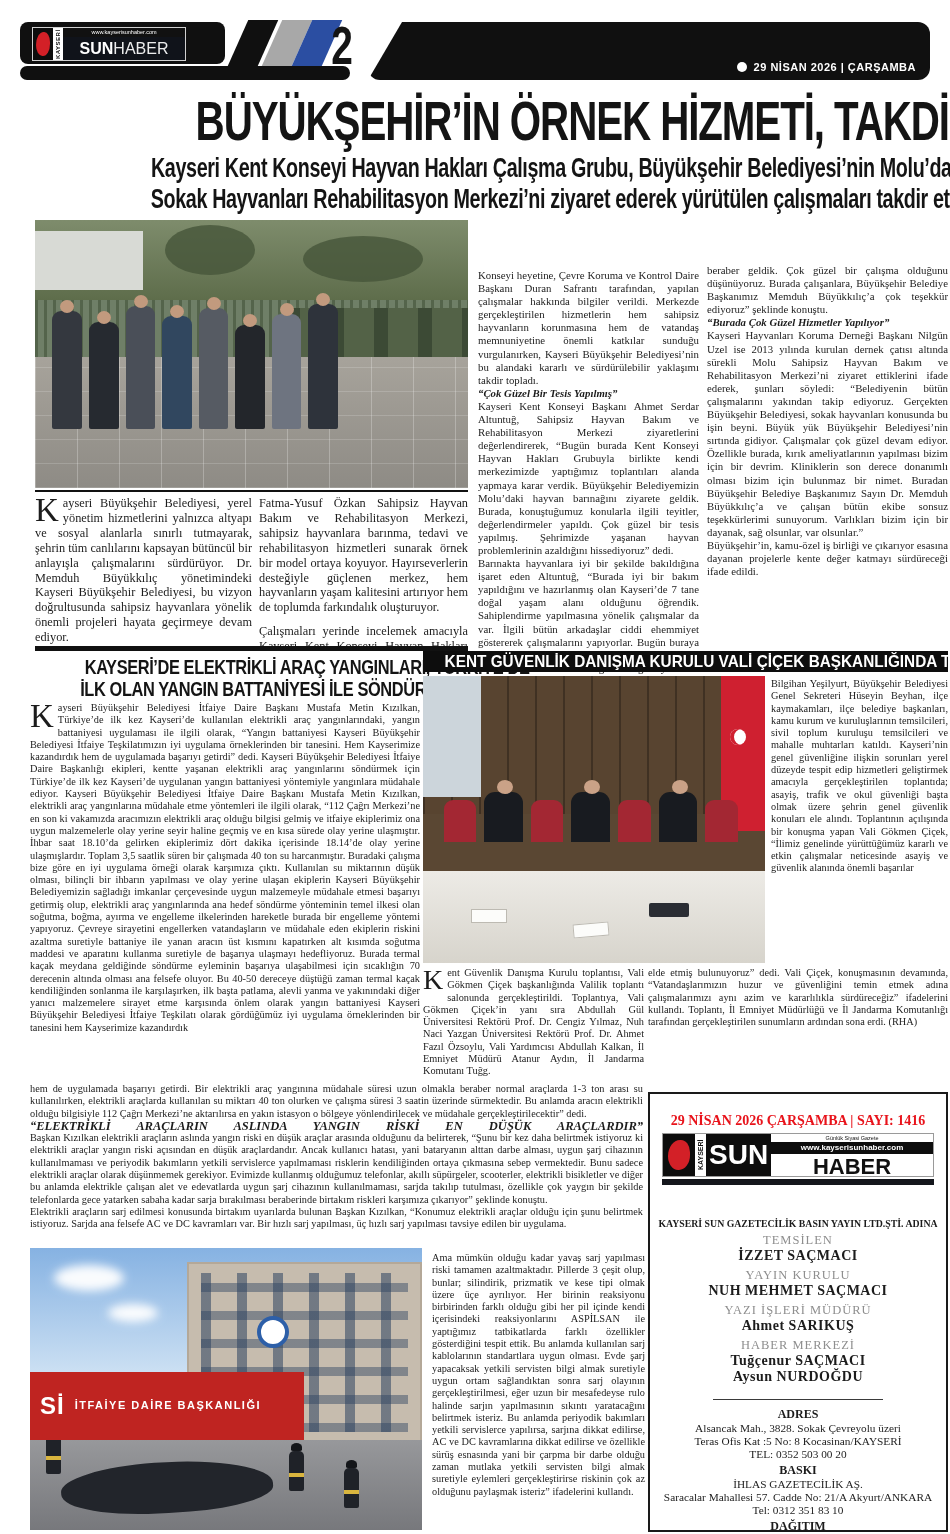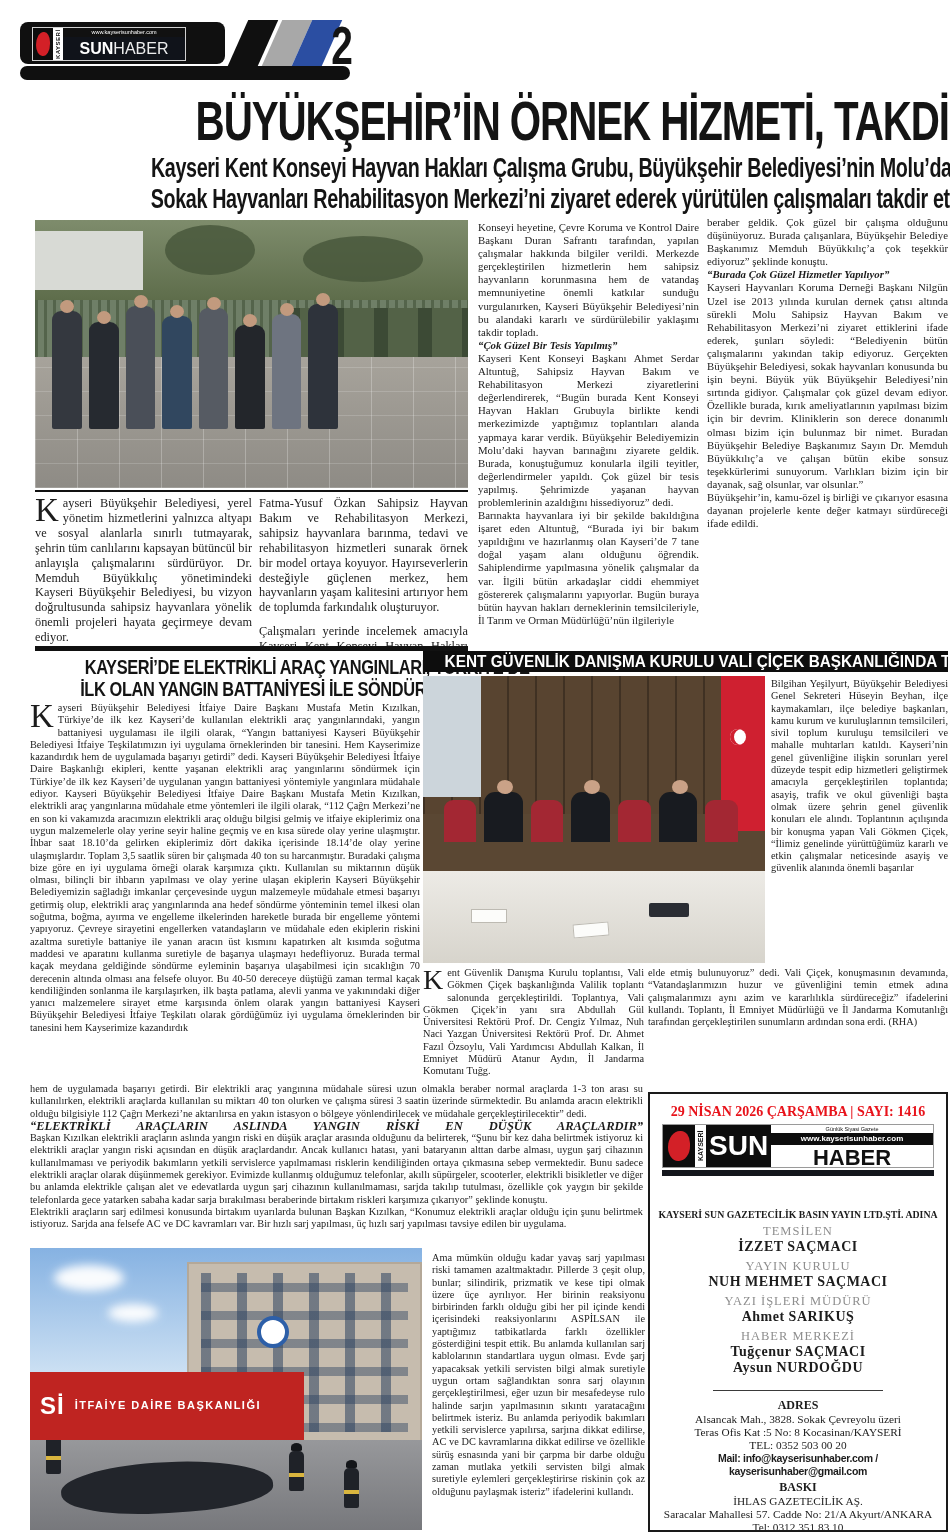--- a/index.html
+++ b/index.html
@@ -4,21 +4,21 @@
 <style>
   html,body{margin:0;padding:0;background:#d9d9d9;}
   .page{position:relative;width:950px;height:1534px;background:#fff;margin:0 auto;overflow:hidden;
         font-family:"Liberation Serif",serif;color:#1c1c1c;}
   .abs{position:absolute;}
   .just{text-align:justify;}
   p{margin:0;}
   .gap{margin-top:9px;}
   .col{overflow:hidden;}
   .c12{font-size:12.3px;line-height:14.9px;}
-  .c34{font-size:10.8px;line-height:13.1px;}
+  .c34{font-size:10.8px;line-height:13.1px;margin-top:48px;}
   .small{font-size:10.3px;line-height:12.3px;}
   .dc{float:left;font:400 33px/27px "Liberation Serif",serif;padding:1px 4px 0 0;}
   .bi{font-weight:700;font-style:italic;}
   .cx{display:inline-block;white-space:nowrap;font-family:"Liberation Sans",sans-serif;font-weight:700;color:#141414;}
   .h1line{font-size:56px;letter-spacing:-1.5px;transform:scaleX(.72);}
   .h2line{font-size:27px;letter-spacing:-.5px;transform:scaleX(.73);line-height:31px;}
   .a2h{font-size:21px;letter-spacing:-.5px;transform:scaleX(.78);line-height:21px;}
   .a3h{font-size:16.5px;transform:scaleX(.93);color:#fff;line-height:21px;}
   .ctr{text-align:center;}
   
@@ -101,21 +101,21 @@
   .chair{width:36px;height:42px;background:#a32733;border-radius:9px 9px 0 0;}
   .delegate{position:relative;width:42px;height:50px;background:#181b20;border-radius:11px 11px 0 0;}
   .delegate::before{content:"";position:absolute;top:-12px;left:13px;width:16px;height:14px;border-radius:50%;background:#caa287;}
   .p3-table{position:absolute;left:0;bottom:0;width:100%;height:32%;background:linear-gradient(#edebe6,#d7d4cc);}
   .paper{position:absolute;background:#fcfcfa;border:1px solid #bdbab2;width:34px;height:12px;}
   .laptop{position:absolute;background:#2a2d33;width:40px;height:14px;border-radius:2px;}
   
   .a3bar{left:423px;top:651px;width:525px;height:21px;background:#0d0d0d;text-align:center;}
   
   .imprint{left:648px;top:1092px;width:300px;height:440px;border:2px solid #1a1a1a;box-sizing:border-box;
-    background:#fff;text-align:center;overflow:hidden;padding-top:10px;}
+    background:#fff;text-align:center;overflow:hidden;padding-top:19px;}
   .ib-date{color:#e8131b;font:700 14px "Liberation Serif",serif;}
   .ib-logo{display:flex;height:42px;margin:4px 12px 0;border:1px solid #9a9a9a;}
   .ib-emblem{width:32px;background:#0d0d0d;position:relative;}
   .ib-emblem::after{content:"";position:absolute;inset:6px 5px;background:#d32027;border-radius:60% 45% 55% 50%;}
   .ib-kayseri{width:11px;background:#fff;color:#111;font:700 7px/11px "Liberation Sans",sans-serif;
     writing-mode:vertical-rl;transform:rotate(180deg);text-align:center;}
   .ib-sun{background:#0d0d0d;color:#fff;font:800 28px "Liberation Sans",sans-serif;display:flex;
     align-items:center;padding:0 3px;}
   .ib-right{flex:1;display:flex;flex-direction:column;}
   .ib-tag{height:8px;font:400 5.5px/8px "Liberation Sans",sans-serif;color:#111;}
@@ -147,20 +147,23 @@
             <span class="thin">HABER</span>
           </div>
       </div>
     </div>
   </div>
   <div class="abs mh-thin"></div>
   <div class="abs stripe" style="left:238px;background:#101010;"></div>
   <div class="abs stripe" style="left:272px;background:#a8a8a8;"></div>
   <div class="abs stripe" style="left:302px;background:#2b4ea2;"></div>
   <div class="abs pnum">2</div>
+  <div class="abs mh-right">
+    <div class="mh-date"><span class="dot"></span><span>29 NİSAN 2026 | ÇARŞAMBA</span></div>
+  </div>
 
   <div class="abs ctr" style="left:0;top:88px;width:950px;">
     <span class="cx h1line">BÜYÜKŞEHİR’İN ÖRNEK HİZMETİ, TAKDİR TOPLUYOR</span>
   </div>
   <div class="abs ctr" style="left:0;top:153px;width:950px;">
     <span class="cx h2line">Kayseri Kent Konseyi Hayvan Hakları Çalışma Grubu, Büyükşehir Belediyesi’nin Molu’daki</span><br>
     <span class="cx h2line">Sokak Hayvanları Rehabilitasyon Merkezi’ni ziyaret ederek yürütülen çalışmaları takdir etti.</span>
   </div>
 
   <div class="abs photo photo1">
@@ -292,21 +295,20 @@
     <div class="ib-label">YAZI İŞLERİ MÜDÜRÜ</div>
     <div class="ib-name">Ahmet SARIKUŞ</div>
     <div class="ib-label">HABER MERKEZİ</div>
     <div class="ib-name">Tuğçenur SAÇMACI</div>
     <div class="ib-name">Aysun NURDOĞDU</div>
     <div class="ib-div"></div>
     <div class="ib-h">ADRES</div>
     <div class="ib-line">Alsancak Mah., 3828. Sokak Çevreyolu üzeri</div>
     <div class="ib-line">Teras Ofis Kat :5 No: 8 Kocasinan/KAYSERİ</div>
     <div class="ib-line">TEL: 0352 503 00 20</div>
-    <div class="ib-mail">Mail: info@kayserisunhaber.com / kayserisunhaber@gmail.com</div>
     <div class="ib-h">BASKI</div>
     <div class="ib-line">İHLAS GAZETECİLİK AŞ.</div>
     <div class="ib-line">Saracalar Mahallesi 57. Cadde No: 21/A Akyurt/ANKARA</div>
     <div class="ib-line">Tel: 0312 351 83 10</div>
     <div class="ib-h">DAĞITIM</div>
     <div class="ib-line">BURÇAK BASIN DAĞITIM</div>
     <div class="ib-line">MKP. BULVARI NO: 129/A   TEL: 0352 339 53 37-38</div>
 
   </div>
 

